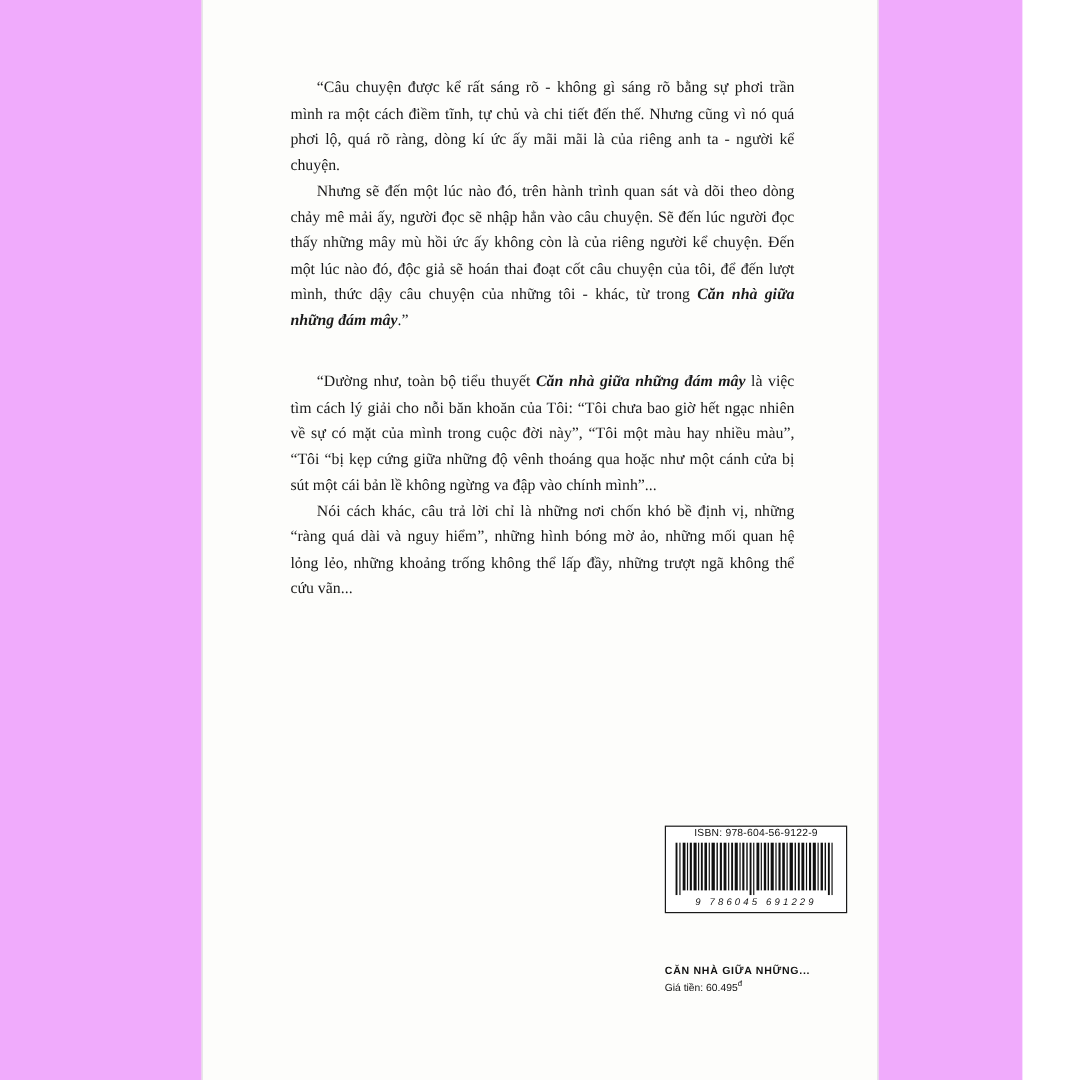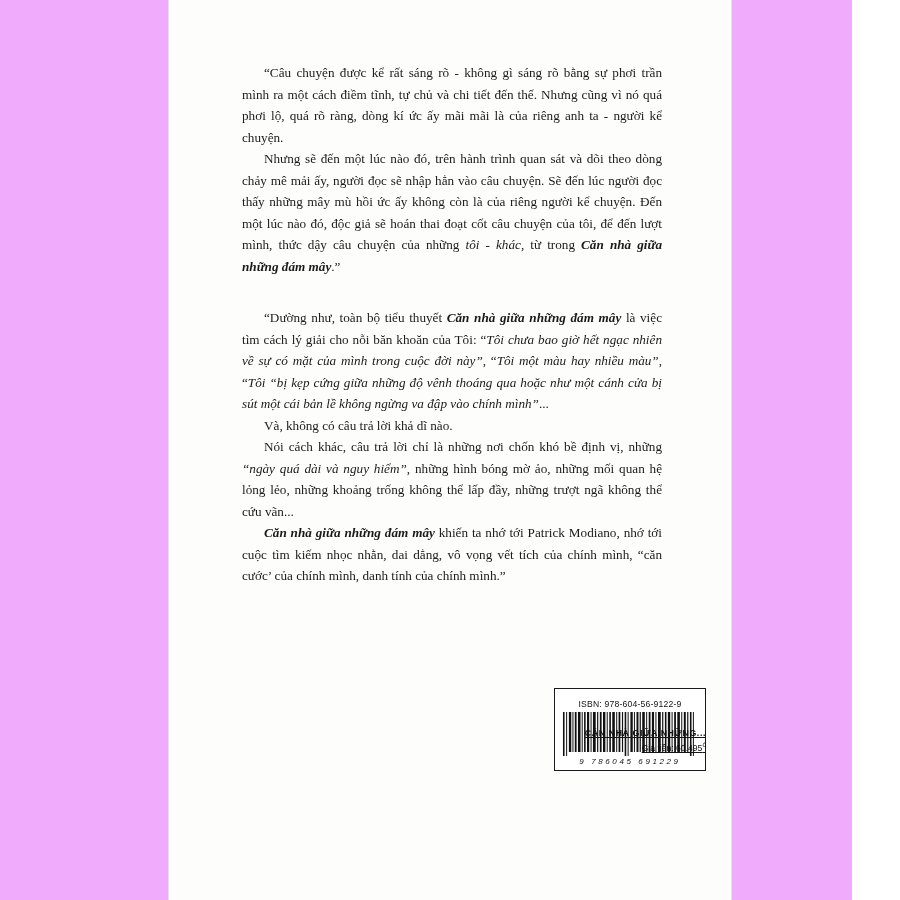--- a/index.html
+++ b/index.html
@@ -46,21 +46,20 @@
     text-align: justify;
     text-indent: 22px;
     font-size: 13.2px;
     line-height: 21.5px;
     color: #1a1a1a;
   }
   p.para.first {
     text-indent: 22px;
   }
   .it {
-    font-style: italic;
   }
   .bi {
     font-style: italic;
     font-weight: bold;
   }
   .b {
     font-weight: normal;
   }
   .attrib {
     text-align: right;
@@ -73,21 +72,21 @@
   .block2 {
     margin-top: 30px;
   }
   .barcode-box {
     position: absolute;
     left: 385px;
     top: 688px;
     width: 152px;
     background: #ffffff;
     border: 1px solid #1a1a1a;
-    padding: 10px 6px 4px 6px;
+    padding: 0 6px 4px 6px;
     box-sizing: border-box;
     text-align: center;
   }
   .isbn-text {
     font-family: "Liberation Sans", sans-serif;
     font-size: 8.6px;
     letter-spacing: 0.2px;
     color: #111;
     margin-bottom: 3px;
     white-space: nowrap;
@@ -102,24 +101,23 @@
     font-size: 8px;
     letter-spacing: 2.6px;
     color: #111;
     margin-top: 1px;
     white-space: nowrap;
     font-style: italic;
   }
   .below-barcode {
     position: absolute;
     left: 385px;
-    top: 728px;
+    top: 804px;
     width: 152px;
-    text-align: right;
-    text-decoration: underline;
+    text-align: left;
   }
   .book-short-title {
     font-family: "Liberation Sans", sans-serif;
     font-size: 8.8px;
     font-weight: bold;
     letter-spacing: 0.6px;
     color: #111;
   }
   .price {
     font-family: "Liberation Sans", sans-serif;
@@ -144,26 +142,22 @@
         <p class="para first">“Câu chuyện được kể rất sáng rõ - không gì sáng rõ bằng sự phơi trần mình ra một cách điềm tĩnh, tự chủ và chi tiết đến thế. Nhưng cũng vì nó quá phơi lộ, quá rõ ràng, dòng kí ức ấy mãi mãi là của riêng anh ta - người kể chuyện.</p>
         <p class="para">
           <span>Nhưng sẽ đến một lúc nào đó, trên hành trình quan sát và dõi theo dòng chảy mê mải ấy, người đọc sẽ nhập hẳn vào câu chuyện. Sẽ đến lúc người đọc thấy những mây mù hồi ức ấy không còn là của riêng người kể chuyện. Đến một lúc nào đó, độc giả sẽ hoán thai đoạt cốt câu chuyện của tôi, để đến lượt mình, thức dậy câu chuyện của những </span><span class="it">tôi - khác</span><span>, từ trong </span><span class="bi">Căn nhà giữa những đám mây</span><span>.”</span>
         </p>
       </div>
 
       <div class="blurb block2">
         <p class="para first">
           <span>“Dường như, toàn bộ tiểu thuyết </span><span class="bi">Căn nhà giữa những đám mây</span><span> là việc tìm cách lý giải cho nỗi băn khoăn của </span><span class="b">Tôi</span><span>: “</span><span class="it">Tôi chưa bao giờ hết ngạc nhiên về sự có mặt của mình trong cuộc đời này”</span><span>, “</span><span class="it">Tôi một màu hay nhiều màu”</span><span>, “</span><span class="it">Tôi “bị kẹp cứng giữa những độ vênh thoáng qua hoặc như một cánh cửa bị sút một cái bản lề không ngừng va đập vào chính mình”</span><span>...</span>
         </p>
-        <p class="para">Và, không có câu trả lời khả dĩ nào.</p>
         <p class="para">
-          <span>Nói cách khác, câu trả lời chỉ là những nơi chốn khó bề định vị, những </span><span class="it">“ngày quá dài và nguy hiểm”</span><span>, những hình bóng mờ ảo, những mối quan hệ lỏng lẻo, những khoảng trống không thể lấp đầy, những trượt ngã không thể cứu vãn...</span>
-        </p>
-        <p class="para">
-          <span class="bi">Căn nhà giữa những đám mây</span><span> khiến ta nhớ tới Patrick Modiano, nhớ tới cuộc tìm kiếm nhọc nhằn, dai dẳng, vô vọng vết tích của chính mình, “căn cước’ của chính mình, danh tính của chính mình.”</span>
+          <span>Nói cách khác, câu trả lời chỉ là những nơi chốn khó bề định vị, những </span><span class="it">“ràng quá dài và nguy hiểm”</span><span>, những hình bóng mờ ảo, những mối quan hệ lỏng lẻo, những khoảng trống không thể lấp đầy, những trượt ngã không thể cứu vãn...</span>
         </p>
       </div>
 
     </div>
 
     <div class="barcode-box">
       <div class="isbn-text">ISBN: 978-604-56-9122-9</div>
       <svg class="bars" viewBox="0 0 140 44" preserveAspectRatio="none">
         <g fill="#111111">
           <rect x="2" y="0" width="1.6" height="44"></rect>

